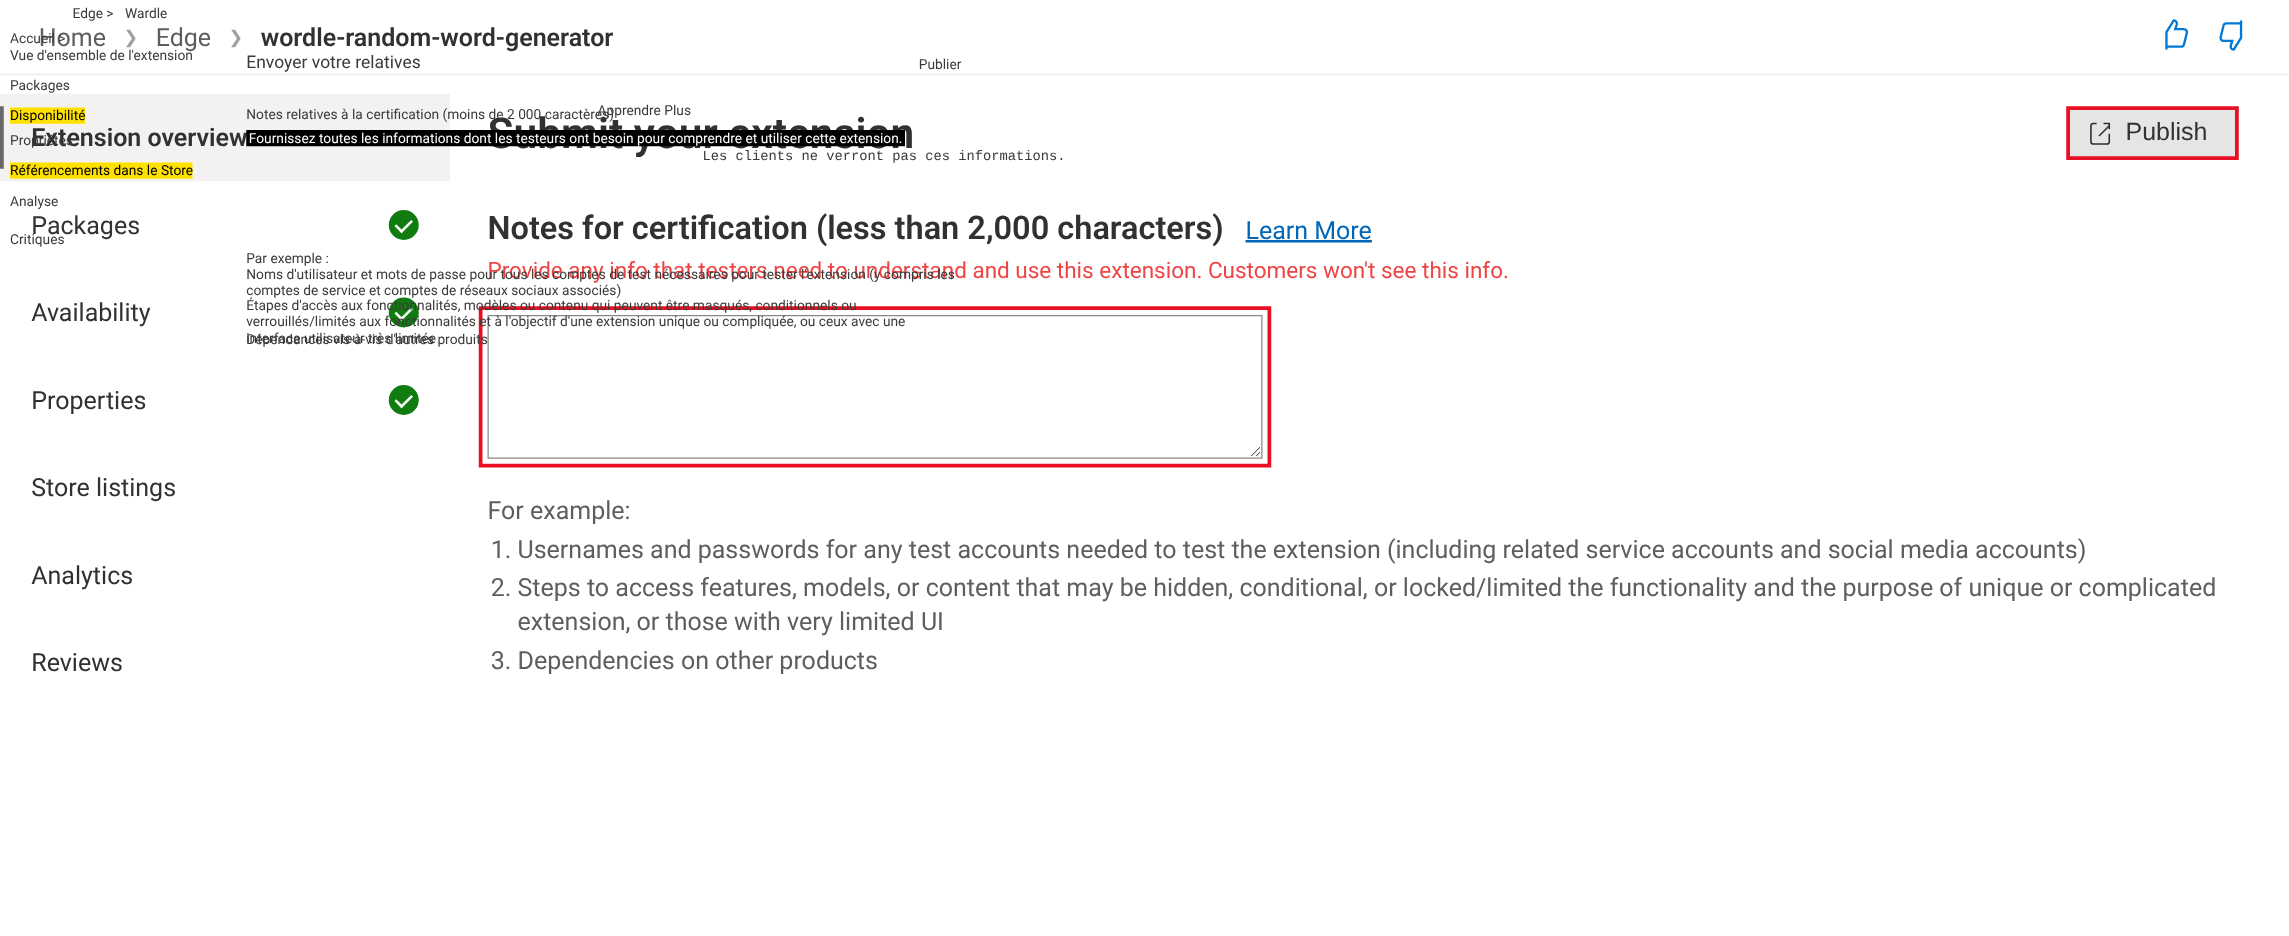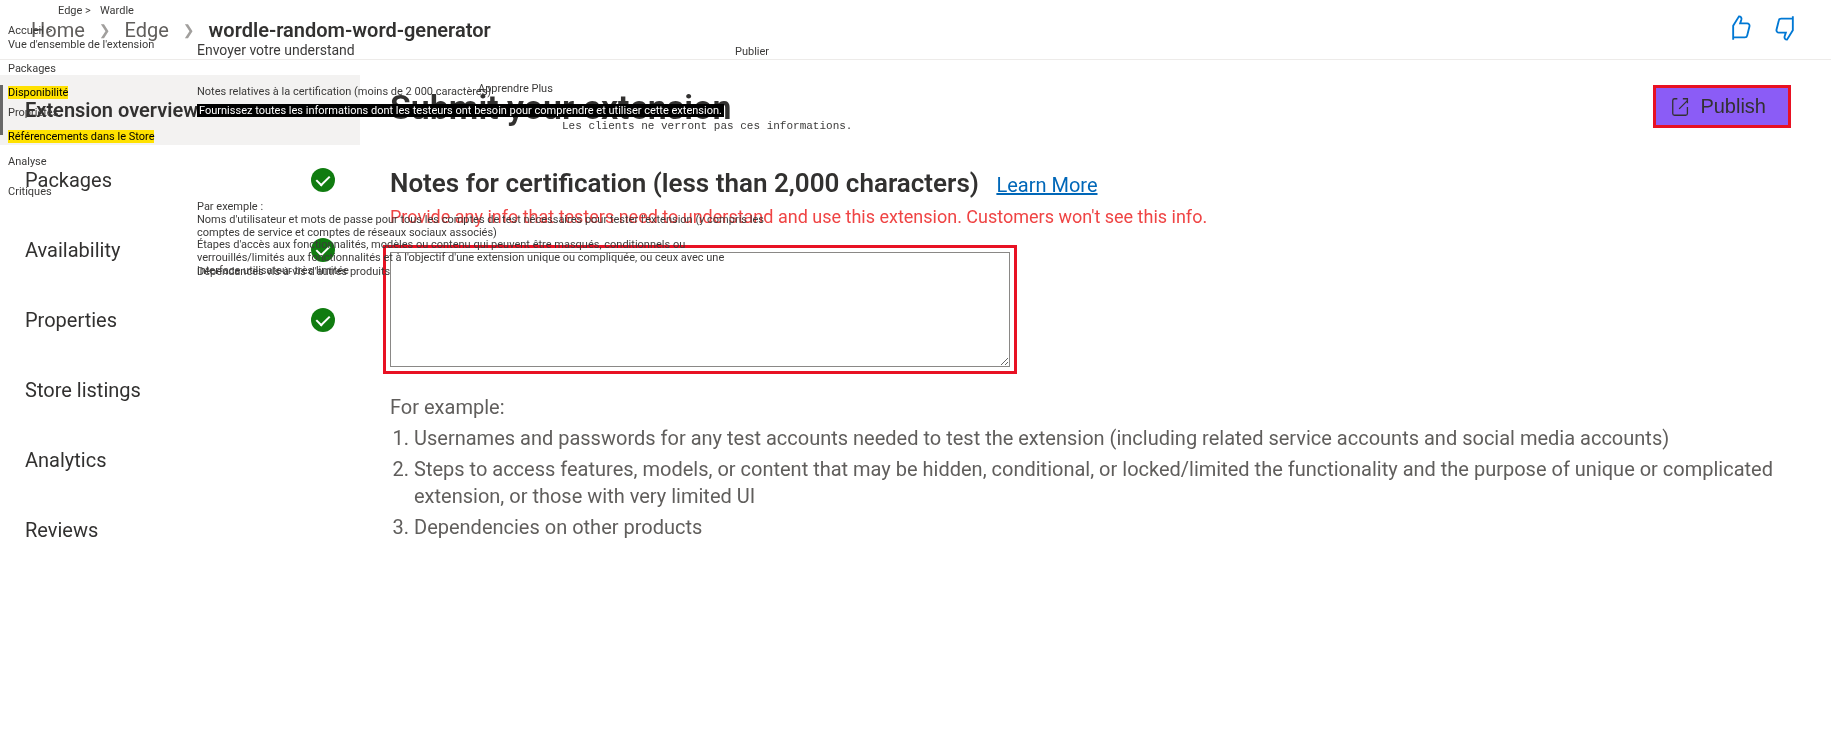--- a/index.html
+++ b/index.html
@@ -77,21 +77,21 @@
   .main { flex: 1; padding: 25px 40px 40px 30px; }
   .main-header {
     display: flex;
     align-items: center;
     justify-content: space-between;
     margin-bottom: 40px;
   }
   .main-title { font-size: 34px; font-weight: 600; color: #323130; }
   .publish-btn {
     border: 3px solid #e81123;
-    background: #8b5cf6;
+    background: #e5e5e5;
     color: #323130;
     font-size: 20px;
     padding: 7px 22px 7px 14px;
     display: inline-flex;
     align-items: center;
     gap: 8px;
     cursor: pointer;
   }
   .publish-btn svg { width: 22px; height: 22px; stroke: #323130; fill: none; stroke-width: 1.4; }
 
@@ -232,21 +232,21 @@
 <div class="ghost small" style="left:58px; top:4px;">Edge &gt;</div>
 <div class="ghost small" style="left:100px;top:4px;">Wardle</div>
 <div class="ghost small" style="left:8px;  top:38px;">Vue d'ensemble de l'extension</div>
 <div class="ghost small" style="left:8px;  top:62px;">Packages</div>
 <div class="ghost small hl-yellow" style="left:8px; top:86px;">Disponibilité</div>
 <div class="ghost small" style="left:8px;  top:106px;">Propriétés</div>
 <div class="ghost small hl-yellow" style="left:8px; top:130px;">Référencements dans le Store</div>
 <div class="ghost small" style="left:8px;  top:155px;">Analyse</div>
 <div class="ghost small" style="left:8px;  top:185px;">Critiques</div>
 
-<div class="ghost" style="left:197px; top:42px; font-size:14px;">Envoyer votre understand</div>
+<div class="ghost" style="left:197px; top:42px; font-size:14px;">Envoyer votre relatives</div>
 <div class="ghost small" style="left:735px; top:45px;text-align:center;">Publier</div>
 
 <div class="ghost small" style="left:197px; top:85px;">Notes relatives à la certification (moins de 2 000 caractères)</div>
 <div class="ghost small" style="left:478px; top:82px;">Apprendre Plus</div>
 <div class="ghost small hl-dark" style="left:197px; top:104px;">Fournissez toutes les informations dont les testeurs ont besoin pour comprendre et utiliser cette extension.</div>
 <div class="ghost small" style="left:562px; top:120px;font-family:Liberation Mono, monospace;">Les clients ne verront pas ces informations.</div>
 
 <div class="ghost small" style="left:197px; top:200px;">Par exemple :</div>
 <div class="ghost small" style="left:197px; top:213px; max-width:590px;">Noms d'utilisateur et mots de passe pour tous les comptes de test nécessaires pour tester l'extension (y compris les comptes de service et comptes de réseaux sociaux associés)</div>
 <div class="ghost small" style="left:197px; top:238px; max-width:550px;">Étapes d'accès aux fonctionnalités, modèles ou contenu qui peuvent être masqués, conditionnels ou verrouillés/limités aux fonctionnalités et à l'objectif d'une extension unique ou compliquée, ou ceux avec une interface utilisateur très limitée</div>

